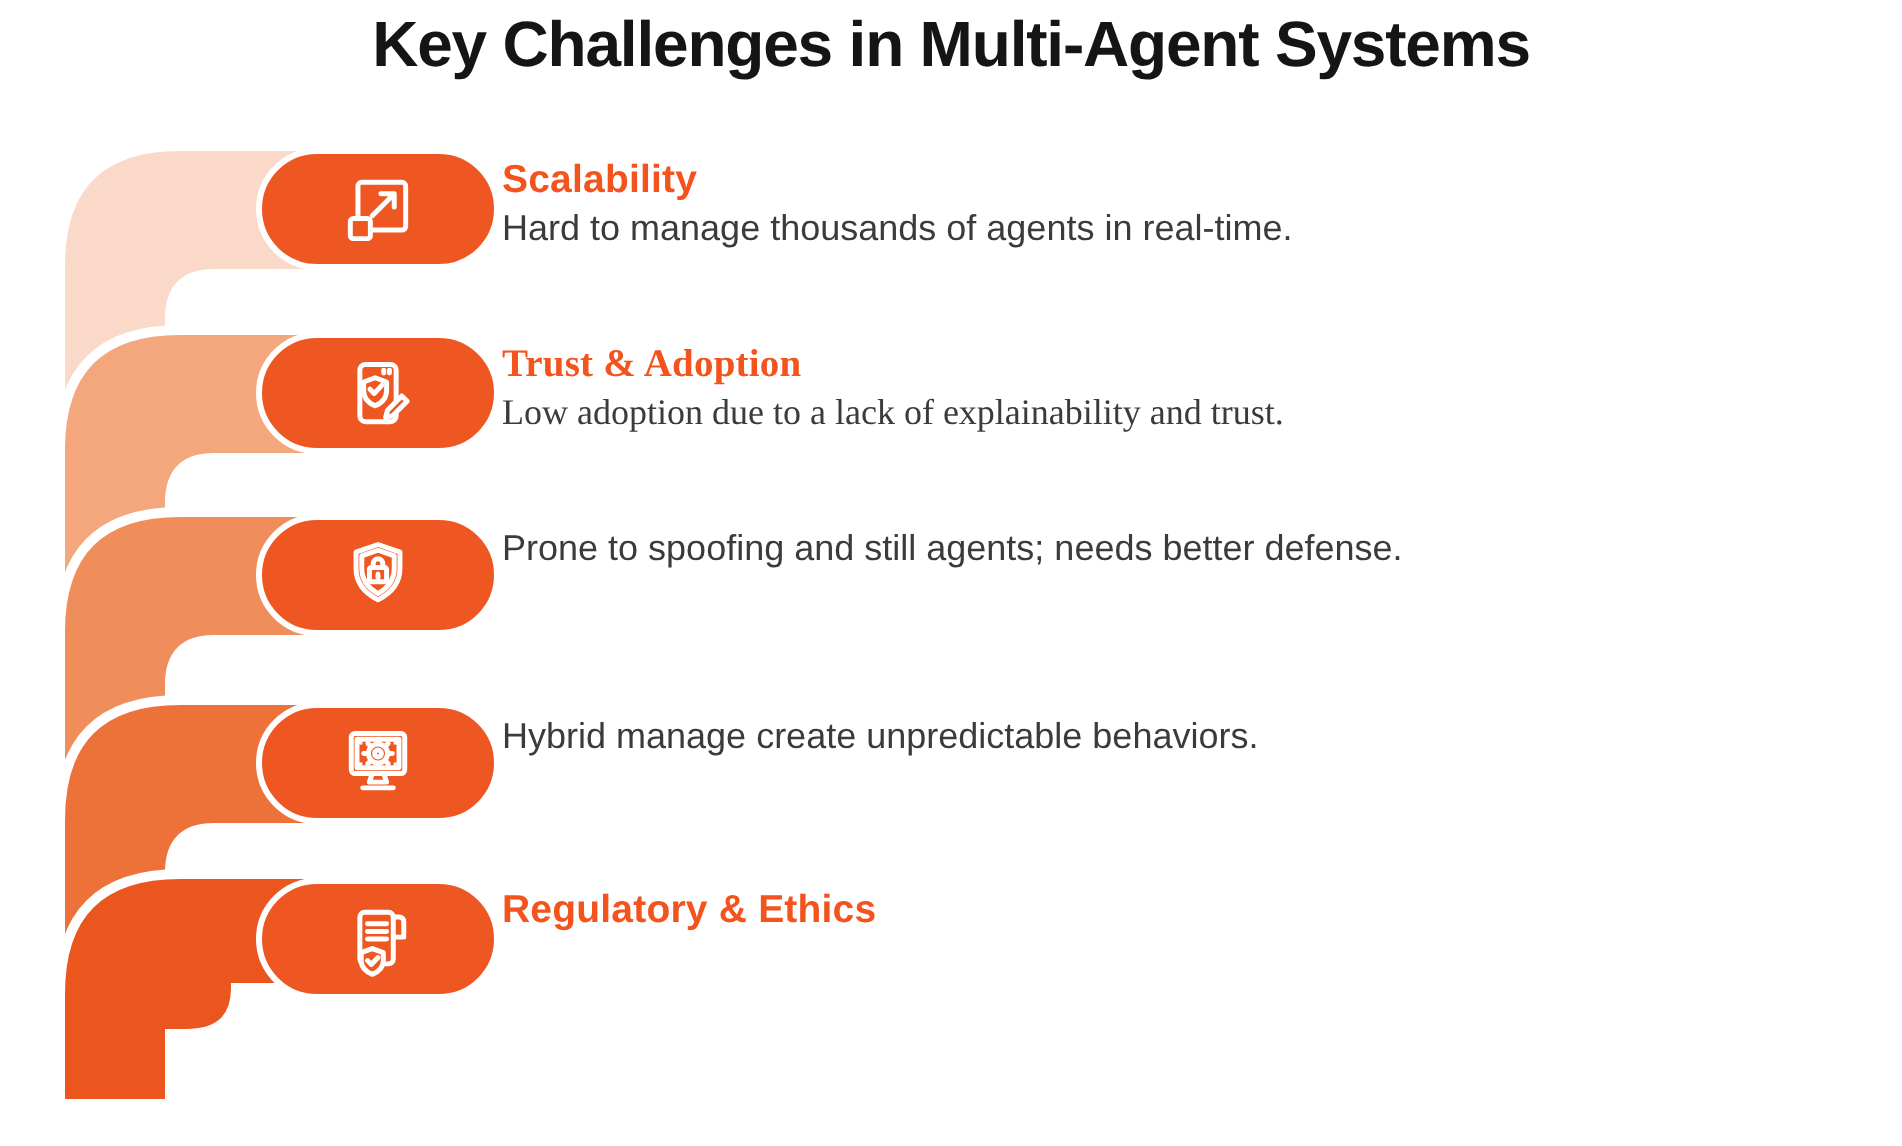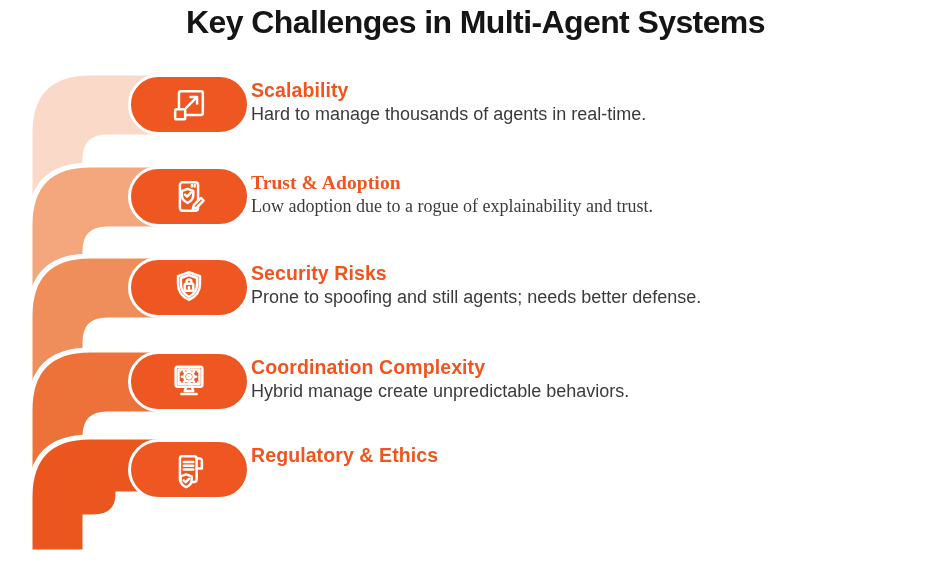--- a/index.html
+++ b/index.html
@@ -115,27 +115,25 @@
       <polyline class="icon-stroke" points="16.5,32.8 18.5,34.8 22,31.2"></polyline>
     </svg>
   </div>
 
   <div class="item tpos-1">
     <h2>Scalability</h2>
     <p>Hard to manage thousands of agents in real-time.</p>
   </div>
   <div class="item tpos-2">
     <h2>Trust &amp; Adoption</h2>
-    <p>Low adoption due to a rogue of explainability and trust.</p>
+    <p>Low adoption due to a lack of explainability and trust.</p>
   </div>
   <div class="item tpos-3">
-    <h2>Security Risks</h2>
     <p>Prone to spoofing and still agents; needs better defense.</p>
   </div>
   <div class="item tpos-4">
-    <h2>Coordination Complexity</h2>
     <p>Hybrid manage create unpredictable behaviors.</p>
   </div>
   <div class="item tpos-5">
     <h2>Regulatory &amp; Ethics</h2>
   </div>
 
 </div>
 
 </body></html>

